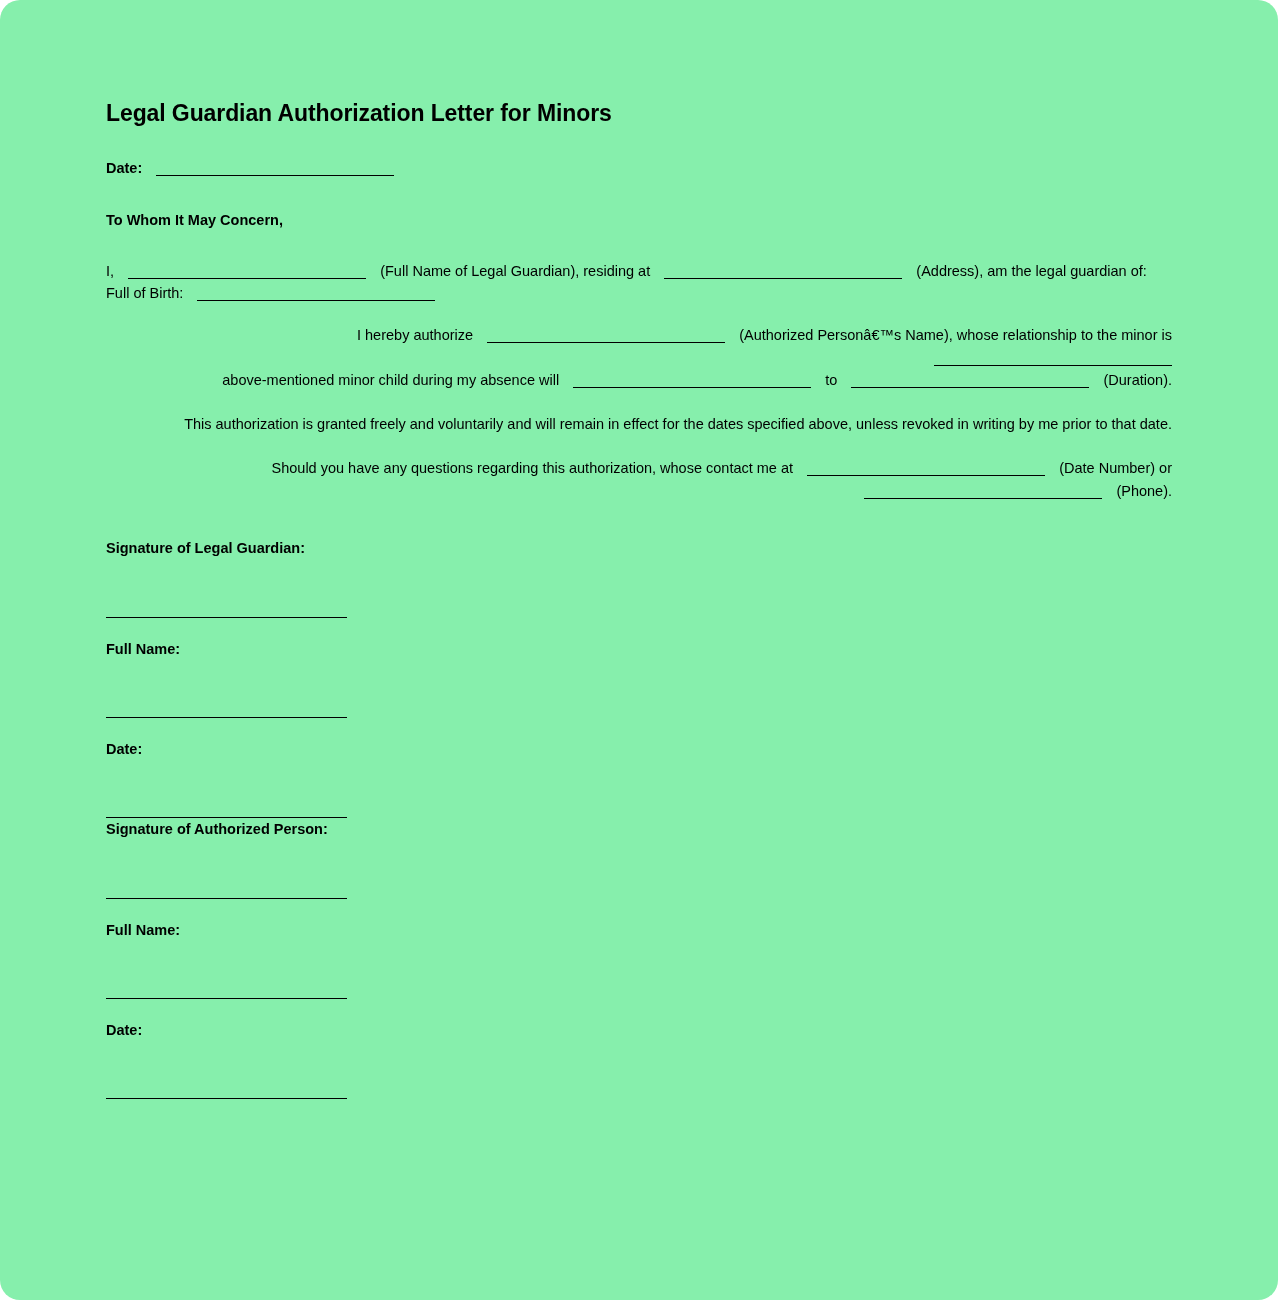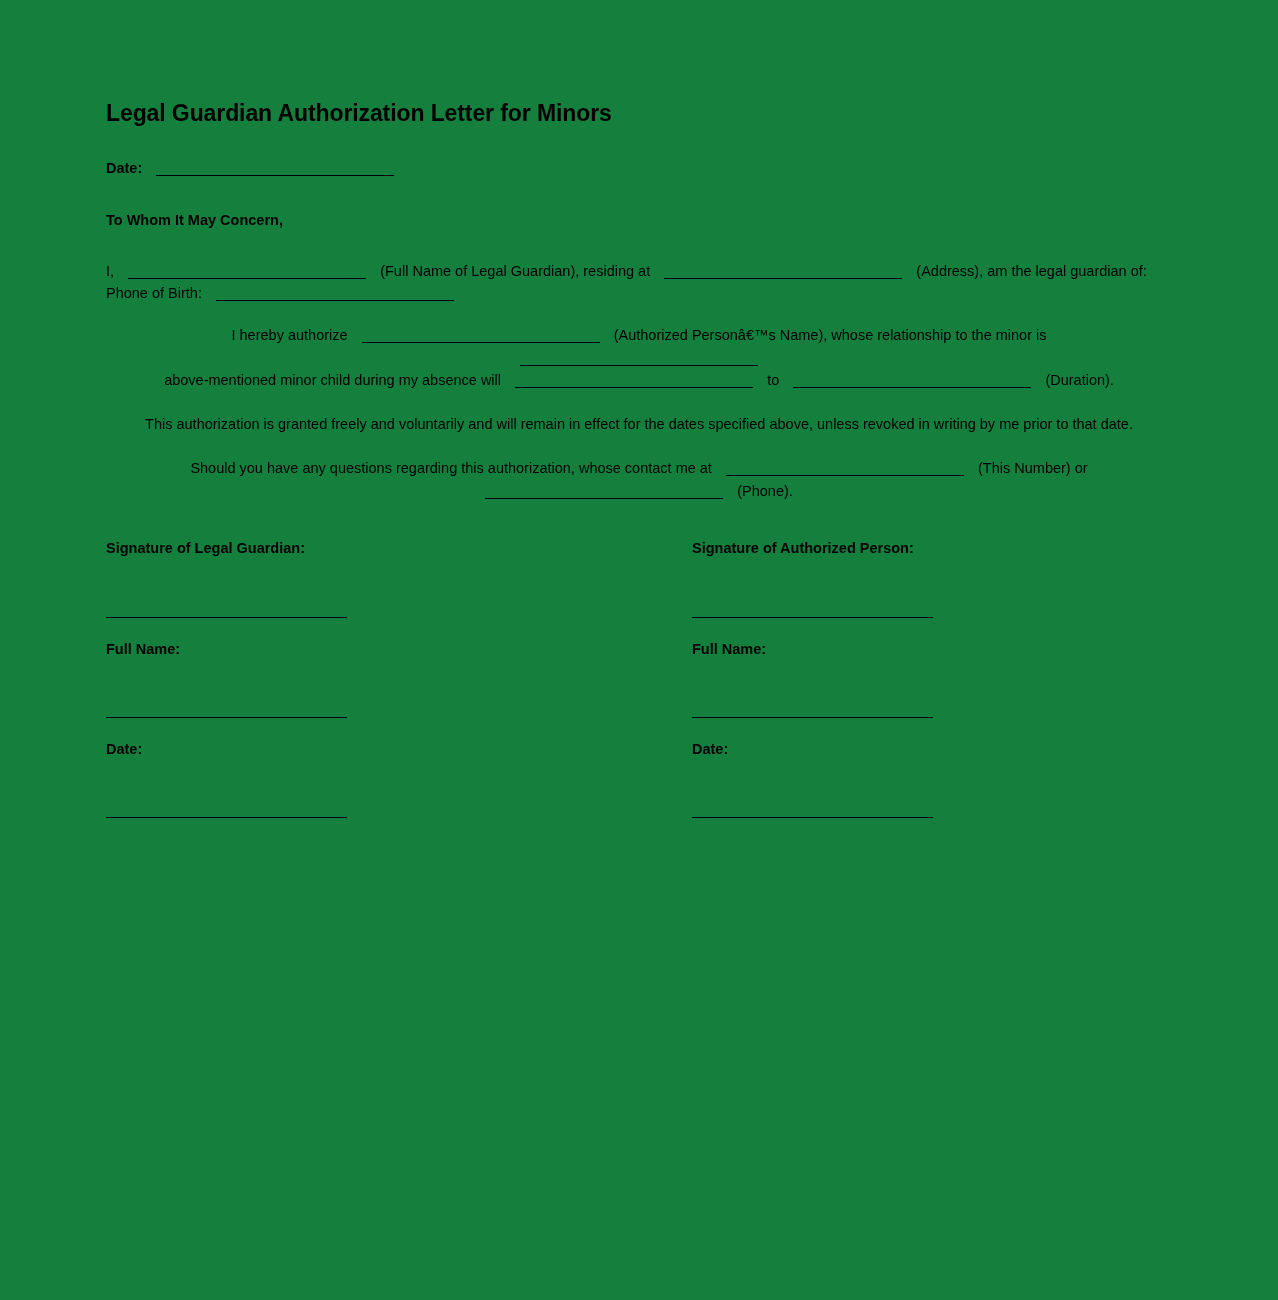--- a/index.html
+++ b/index.html
@@ -13,21 +13,22 @@
     font-family: "Liberation Sans", sans-serif;
     color: #000000;
     position: relative;
     overflow: hidden;
   }
   .page {
     position: absolute;
     left: 0; top: 0;
     width: 1278px;
     height: 1300px;
-    background: #15803d;
+    background: #86efac;
+    border-radius: 20px;
   }
   .doc {
     position: absolute;
     left: 106px;
     top: 98px;
     width: 1066px;
   }
   .doc-title {
     font-size: 23px;
     font-weight: bold;
@@ -45,21 +46,21 @@
 
   .line-row {
     font-size: 14.5px;
     line-height: 22px;
     white-space: nowrap;
   }
   .bold { font-weight: bold; }
   .para {
     font-size: 14.5px;
     line-height: 22.6px;
-    text-align: center;
+    text-align: right;
   }
   
   .rule {
     display: inline-block;
     border-bottom: 1.3px solid #000;
     vertical-align: -3px;
     height: 0;
   }
   .rule-date { width: 238px; }
   .rule-name { width: 238px; }
@@ -75,20 +76,21 @@
 
   .gap-sm { display:inline-block; width: 6px; }
 
   
   .sig-block {
     position: relative;
     width: 1066px;
   }
   .sig-cols {
     display: flex;
+    flex-direction: column;
   }
   .sig-col {
     width: 586px;
   }
   .sig-col.right { width: 480px; }
   .sig-label {
     font-size: 14.5px;
     font-weight: bold;
     line-height: 22px;
   }
@@ -134,21 +136,21 @@
       <span class="gap-sm"></span>
       <span>(Full Name of Legal Guardian), residing at</span>
       <span class="gap-sm"></span>
       <span class="rule rule-addr"></span>
       <span class="gap-sm"></span>
       <span>(Address), am the legal guardian of:</span>
     </div>
 
 
     <div class="line-row">
-      <span>Phone of Birth:</span>
+      <span>Full of Birth:</span>
       <span class="gap-sm"></span>
       <span class="rule rule-dob"></span>
     </div>
 
     <div class="spacer-4"></div>
 
     <div class="para">
       <span>I hereby authorize</span>
       <span class="gap-sm"></span>
       <span class="rule rule-auth"></span>
@@ -170,21 +172,21 @@
 
     <div class="para">This authorization is granted freely and voluntarily and will remain in effect for the dates specified above, unless revoked in writing by me prior to that date.</div>
 
     <div class="spacer-6"></div>
 
     <div class="para">
       <span>Should you have any questions regarding this authorization, whose contact me at</span>
       <span class="gap-sm"></span>
       <span class="rule rule-phone"></span>
       <span class="gap-sm"></span>
-      <span>(This Number) or</span><br>
+      <span>(Date Number) or</span><br>
       <span class="rule rule-email"></span>
       <span class="gap-sm"></span>
       <span>(Phone).</span>
     </div>
 
     <div class="spacer-7"></div>
 
     <div class="sig-block">
       <div class="sig-cols">
 

